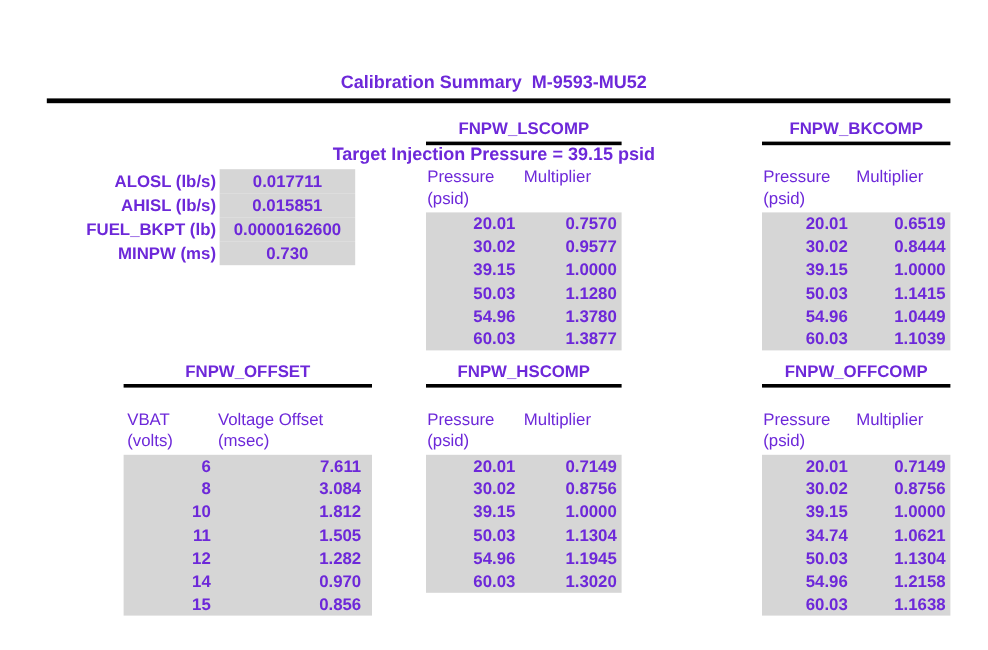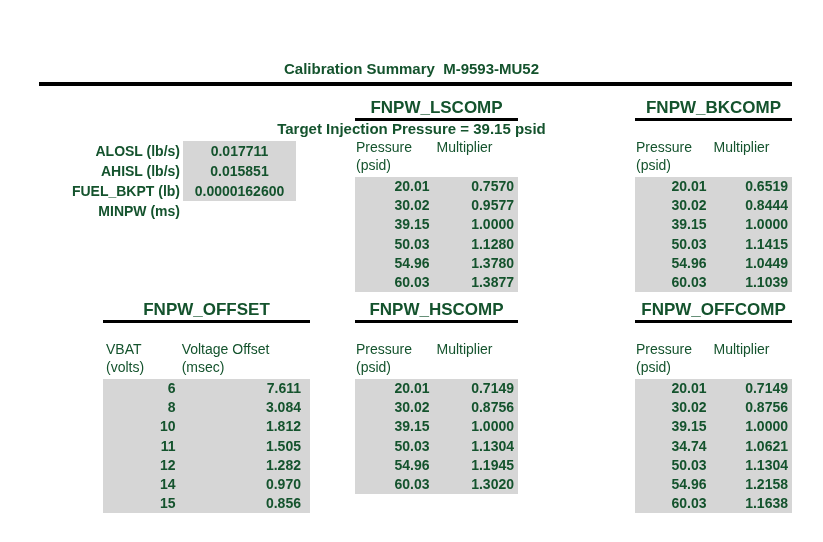--- a/index.html
+++ b/index.html
@@ -1,39 +1,39 @@
 <!DOCTYPE html>
 <html style="--shade: #d6d6d6;"><head>
 <meta charset="utf-8">
 <style>
   html,body{margin:0;padding:0;background:#fff;}
   .page{
     position:relative;width:823px;height:542px;background:#ffffff;
-    font-family:"Liberation Sans", sans-serif;color:#14532d;overflow:hidden;
+    font-family:"Liberation Sans", sans-serif;color:#6d28d9;overflow:hidden;
   }
   .titles{
     position:absolute;top:19px;left:0;width:100%;text-align:center;
     font-weight:bold;font-size:15px;line-height:20px;white-space:pre;
   }
   .rule{position:absolute;left:39px;top:82px;width:753px;height:4px;background:#000;}
 
   .params{position:absolute;left:44px;top:141px;font-size:14px;}
   .prow{display:flex;height:20px;}
   .plabel{width:136px;text-align:right;font-weight:bold;padding-right:3px;line-height:20px;white-space:nowrap;}
   .pvalue{width:113px;text-align:center;font-weight:bold;background:var(--shade);line-height:20px;white-space:nowrap;}
 
   .tbl{position:absolute;font-size:14px;}
   #t-lscomp{left:355px;top:99px;width:163px;}
   #t-bkcomp{left:635px;top:99px;width:157px;}
   #t-offset{left:103px;top:301px;width:207px;}
   #t-hscomp{left:355px;top:301px;width:163px;}
   #t-offcomp{left:635px;top:301px;width:157px;}
 
   .tbl-title{
-    font-weight:bold;font-size:17px;text-align:center;line-height:17px;
+    font-weight:bold;font-size:14px;text-align:center;line-height:17px;
     padding-bottom:2px;border-bottom:3.5px solid #000;white-space:pre;
   }
   .tbl-head{padding-top:18px;}
   .hrow{display:flex;line-height:17.5px;}
   .tbl-body{background:var(--shade);font-weight:bold;margin-top:3px;}
   .drow{display:flex;line-height:19.2px;}
   .drow span{white-space:nowrap;}
 
   .comp .hc1{width:50%;padding-left:1px;box-sizing:border-box;}
   .comp .hc2{width:50%;box-sizing:border-box;}
@@ -65,20 +65,21 @@
     <div class="prow">
       <span class="plabel">AHISL (lb/s)</span>
       <span class="pvalue">0.015851</span>
     </div>
     <div class="prow">
       <span class="plabel">FUEL_BKPT (lb)</span>
       <span class="pvalue">0.0000162600</span>
     </div>
     <div class="prow">
       <span class="plabel">MINPW (ms)</span>
+      <span class="pvalue">0.730</span>
     </div>
   </div>
 
   <div class="tbl comp" id="t-lscomp">
     <div class="tbl-title">FNPW_LSCOMP</div>
     <div class="tbl-head">
       <div class="hrow">
         <span class="hc1">Pressure</span>
         <span class="hc2">Multiplier</span>
       </div>

